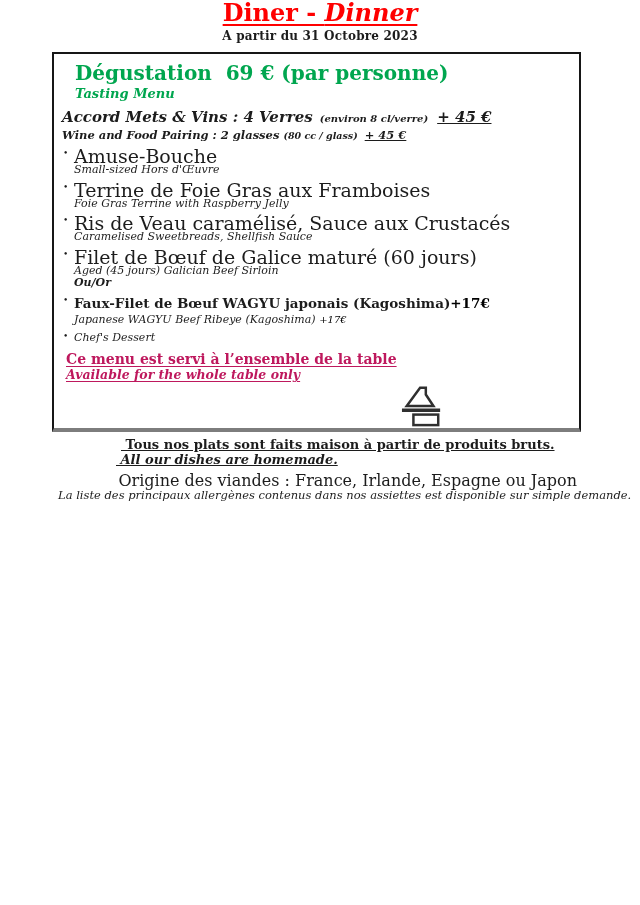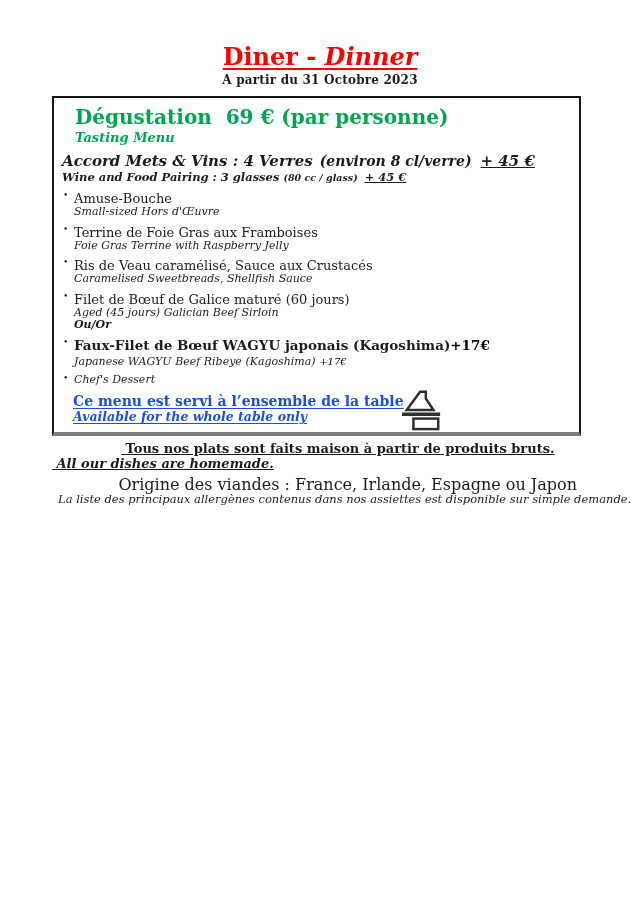--- a/index.html
+++ b/index.html
@@ -2,72 +2,72 @@
 <html><head>
 <meta charset="utf-8">
 <style>
   * { margin:0; padding:0; box-sizing:border-box; }
   html,body { background:#ffffff; }
   body {
     width:640px; height:905px; margin:0 auto; position:relative;
     font-family:"DejaVu Serif","Liberation Serif",serif; color:#1c1c1c;
     overflow:hidden;
   }
-  .header { text-align:center; padding-top:44px; }
+  .header { text-align:center; }
   .page-title {
     display:inline-block; color:#ff0000; font-weight:bold; font-size:24px;
     text-decoration:underline; text-decoration-thickness:2px; text-underline-offset:3px;
     line-height:1.1; white-space:pre;
   }
   .page-title .it { font-style:italic; }
   .page-subtitle { font-size:12px; font-weight:bold; margin-top:3px; letter-spacing:.2px; }
 
   .menu-box {
-    position:relative; margin:9px 0 0 52px; width:529px; height:340px;
+    position:relative; margin:9px 0 0 52px; width:529px; height:380px;
     border:2px solid #161616; border-bottom:4px solid #7d7d7d;
     padding:7px 13px 0 8px; background:#fff;
   }
   .menu-heading {
     color:#00a64f; font-weight:bold; font-size:20px; line-height:25px;
     margin-left:13px; white-space:pre-wrap;
   }
   .menu-subheading {
     color:#00a64f; font-weight:bold; font-style:italic; font-size:13px; line-height:15px;
     margin-left:13px;
   }
   .pairing { margin-top:7px; font-weight:bold; font-style:italic; }
   .pairing-fr { font-size:15px; line-height:18px; white-space:nowrap; }
-  .pairing-fr .note { font-size:14px; margin-left:7px; }
+  .pairing-fr .note { font-size:10px; margin-left:7px; }
   .pairing-fr .price { margin-left:9px; text-decoration:underline; }
   .pairing-en { font-size:11.5px; line-height:14px; white-space:nowrap; }
   .pairing-en .note { font-size:9.5px; margin-left:4px; }
   .pairing-en .price { margin-left:7px; text-decoration:underline; }
 
   .items { margin-top:6px; }
   .item { position:relative; padding-left:12px; margin-bottom:6px; }
   .item .bullet { position:absolute; left:1px; top:-1px; font-size:9px; }
-  .item-fr { font-size:13px; line-height:15px; white-space:nowrap; }
+  .item-fr { font-size:19px; line-height:15px; white-space:nowrap; }
   .item-fr-bold { font-weight:bold; font-size:13.5px; }
   .item-en { font-size:11px; line-height:12.5px; font-style:italic; white-space:nowrap; }
   .item-divider { font-size:11px; line-height:12.5px; font-weight:bold; font-style:italic; }
   .sup-red { color:#000000; }
   .item-en .sup-red { font-size:10px; }
   .gap-sub { margin-top:3px; }
 
-  .table-notice { margin-top:5px; margin-left:11px; color:#1d4ed8; font-weight:bold; }
+  .table-notice { margin-top:5px; margin-left:4px; color:#be185d; font-weight:bold; }
   .notice-fr { font-size:14px; line-height:16px; text-decoration:underline; text-underline-offset:2px; }
   .notice-en { font-size:12.5px; line-height:15px; font-style:italic; text-decoration:underline; text-underline-offset:2px; }
 
   .logo { position:absolute; right:136px; bottom:1px; width:42px; height:42px; }
   .logo svg { width:100%; height:100%; }
 
   .footer { margin-top:6px; }
   .footer-line1 { margin-left:121px; font-size:13px; line-height:14.5px; font-weight:bold;
                   text-decoration:underline; white-space:pre; }
-  .footer-line2 { margin-left:52px; font-size:13px; line-height:14.5px; font-weight:bold; font-style:italic;
+  .footer-line2 { margin-left:116px; font-size:13px; line-height:14.5px; font-weight:bold; font-style:italic;
                   text-decoration:underline; white-space:pre; }
   .footer-line3 { width:577px; text-align:right; font-size:16px; line-height:14px; margin-top:7px; }
   .footer-line4 { margin-left:58px; font-size:11.5px; line-height:14px; font-style:italic; white-space:nowrap; }
 </style>
 </head>
 <body>
 
 <div class="header">
   <h1 class="page-title"><span>Diner - </span><span class="it">Dinner</span></h1>
   <div class="page-subtitle">A partir du 31 Octobre 2023</div>
@@ -75,21 +75,21 @@
 
 <div class="menu-box">
   <div class="menu-heading">Dégustation  69 € (par personne)</div>
   <div class="menu-subheading">Tasting Menu</div>
 
   <div class="pairing">
     <div class="pairing-fr">
       <span>Accord Mets &amp; Vins : 4 Verres</span><span class="note">(environ 8 cl/verre)</span><span class="price">+ 45 €</span>
     </div>
     <div class="pairing-en">
-      <span>Wine and Food Pairing : 3 glasses</span><span class="note">(80 cc / glass)</span><span class="price">+ 45 €</span>
+      <span>Wine and Food Pairing : 2 glasses</span><span class="note">(80 cc / glass)</span><span class="price">+ 45 €</span>
     </div>
   </div>
 
   <div class="items">
 
     <div class="item">
       <span class="bullet">•</span>
       <div class="item-fr">Amuse-Bouche</div>
       <div class="item-en">Small-sized Hors d'Œuvre</div>
     </div>

